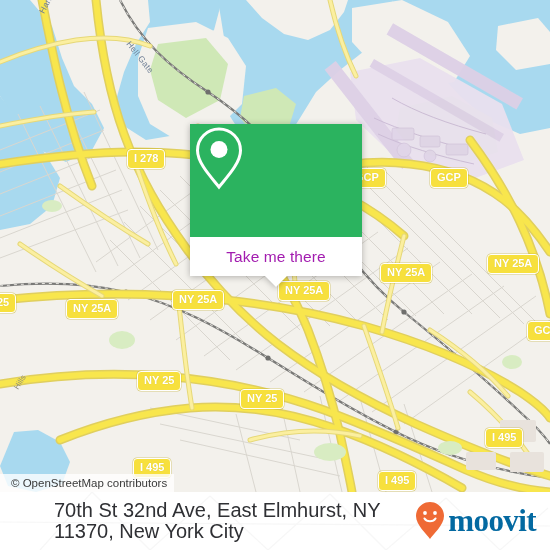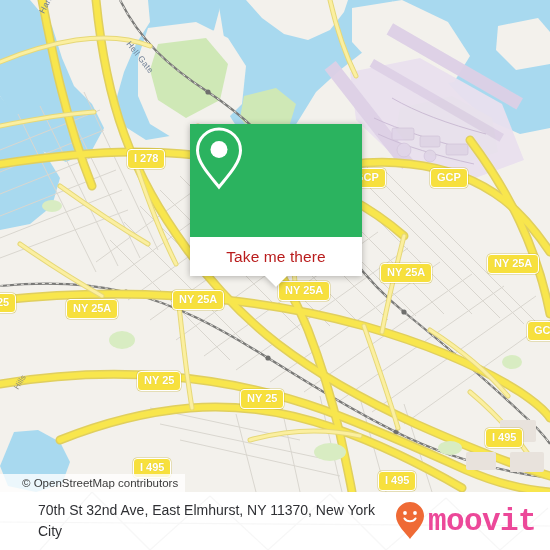--- a/index.html
+++ b/index.html
@@ -46,69 +46,70 @@
   }
   .card-top{
     height:113px;background:#2bb35f;
     display:flex;align-items:center;justify-content:center;
   }
   .card-bottom{
     height:39px;background:#ffffff;
     display:flex;align-items:center;justify-content:center;
   }
   .card-label{
-    color:#b91c1c;font-size:15.5px;font-family:"Liberation Sans",sans-serif;
+    color:#a21caf;font-size:15.5px;font-family:"Liberation Sans",sans-serif;
     letter-spacing:.1px;
   }
   .card-tail{
     position:absolute;left:50%;bottom:-11px;transform:translateX(-50%);
     width:0;height:0;
     border-left:11px solid transparent;
     border-right:11px solid transparent;
     border-top:11px solid #ffffff;
   }
 
   
   .attrib{
     position:absolute;left:0;bottom:0;
     background:rgba(255,255,255,.78);
     color:#3a3a3a;font-size:11.5px;
     font-family:"Liberation Sans",sans-serif;
-    padding:3px 7px 3px 22px;
+    padding:3px 7px 3px 11px;
     white-space:nowrap;
   }
 
   
   .footer{
     position:absolute;left:0;top:492px;width:550px;height:58px;
     background:#ffffff;
     display:flex;align-items:center;
   }
   .footer-watermark{
     position:absolute;left:0;top:0;width:550px;height:58px;
     opacity:.07;overflow:hidden;pointer-events:none;
   }
   .addr{
     position:relative;
     flex:1;
-    padding:0 8px 0 38px;
+    padding:0 8px 0 14px;
     color:#2f3034;
-    font-size:14px;
+    font-size:20px;
     line-height:21px;
     font-family:"Liberation Sans",sans-serif;
     z-index:2;
+    margin-left:40px;
   }
   .brand{
     position:relative;z-index:2;
     display:flex;align-items:center;gap:3px;
     padding-right:14px;
   }
   .brand-name{
-    color:#ec4899;font-size:31px;font-weight:bold;letter-spacing:-.6px;
-    font-family:Liberation Mono, monospace;
+    color:#0369a1;font-size:31px;font-weight:bold;letter-spacing:-.6px;
+    font-family:Liberation Serif, serif;
   }
 </style>
 </head>
 <body>
 
 <div id="app">
 
   <div class="map">
 
     <svg width="550" height="492" viewBox="0 0 550 492">

